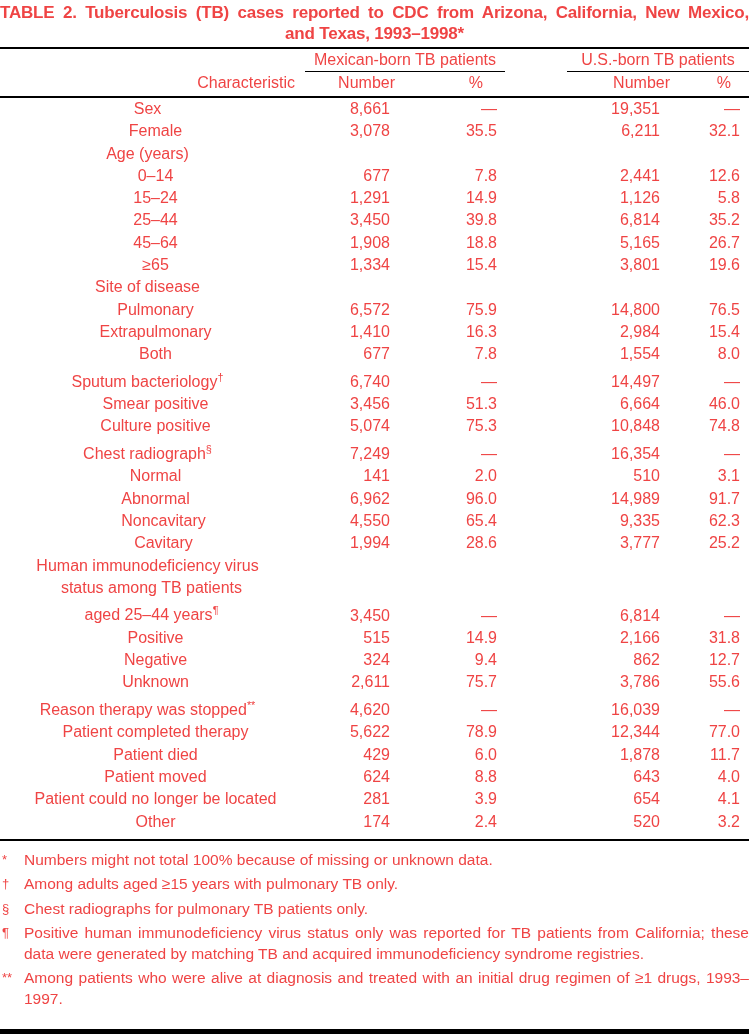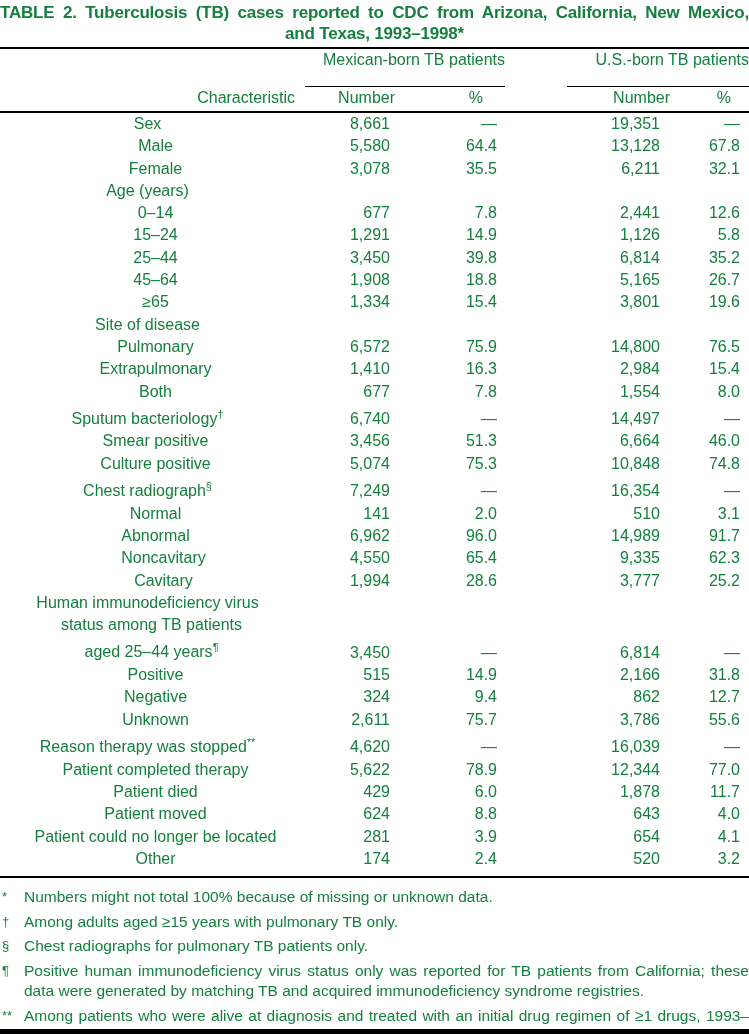--- a/index.html
+++ b/index.html
@@ -2,34 +2,34 @@
 <html><head>
 <meta charset="utf-8">
 <style>
   * { box-sizing: border-box; }
   html, body { margin: 0; padding: 0; background: #ffffff; }
   .page {
     width: 749px;
     height: 1034px;
     position: relative;
     background: #ffffff;
-    color: #15803d;
+    color: #ef4444;
     font-family: "Liberation Sans", sans-serif;
     overflow: hidden;
   }
   
   .title { font-weight: bold; font-size: 17px; line-height: 21px; letter-spacing: -0.2px; padding-top: 2px; }
   .title-line1 { text-align: justify; text-align-last: justify; }
   .title-line2 { text-align: center; }
   .rule { border-top: 2px solid #000; height: 0; margin-top: 3px; }
   
   table { width: 749px; border-collapse: collapse; table-layout: fixed; }
   th, td { padding: 0; font-weight: normal; font-size: 16px; line-height: 22.3px; vertical-align: bottom; }
   thead th { line-height: 21px; }
-  .group { border-bottom: 1.5px solid #000; text-align: right; padding-bottom: 16px; }
+  .group { border-bottom: 1.5px solid #000; text-align: center; padding-bottom: 1px; }
   .g1 { margin-left: 10px; }
   .g2 { margin-left: 62px; }
   .char-h { text-align: left; }
   .h-num1 { text-align: center; }
   .h-pct1 { text-align: right; padding-right: 22px; }
   .h-num2 { text-align: center; padding-left: 55px; }
   .h-pct2 { text-align: right; padding-right: 18px; }
   thead tr.subhead th { border-bottom: 2px solid #000; padding-bottom: 3px; text-align: right; }
   td.num { text-align: right; font-variant-numeric: tabular-nums; }
   td.c2 { padding-right: 5px; }
@@ -88,27 +88,20 @@
     </thead>
     <tbody>
         <tr>
           <td class="char indent-0">Sex</td>
           <td class="num c2">8,661</td>
           <td class="num c3">—</td>
           <td class="num c4">19,351</td>
           <td class="num c5">—</td>
         </tr>
         <tr>
-          <td class="char indent-1">Male</td>
-          <td class="num c2">5,580</td>
-          <td class="num c3">64.4</td>
-          <td class="num c4">13,128</td>
-          <td class="num c5">67.8</td>
-        </tr>
-        <tr>
           <td class="char indent-1">Female</td>
           <td class="num c2">3,078</td>
           <td class="num c3">35.5</td>
           <td class="num c4">6,211</td>
           <td class="num c5">32.1</td>
         </tr>
         <tr>
           <td class="char indent-0">Age (years)</td>
           <td class="num c2"></td>
           <td class="num c3"></td>

